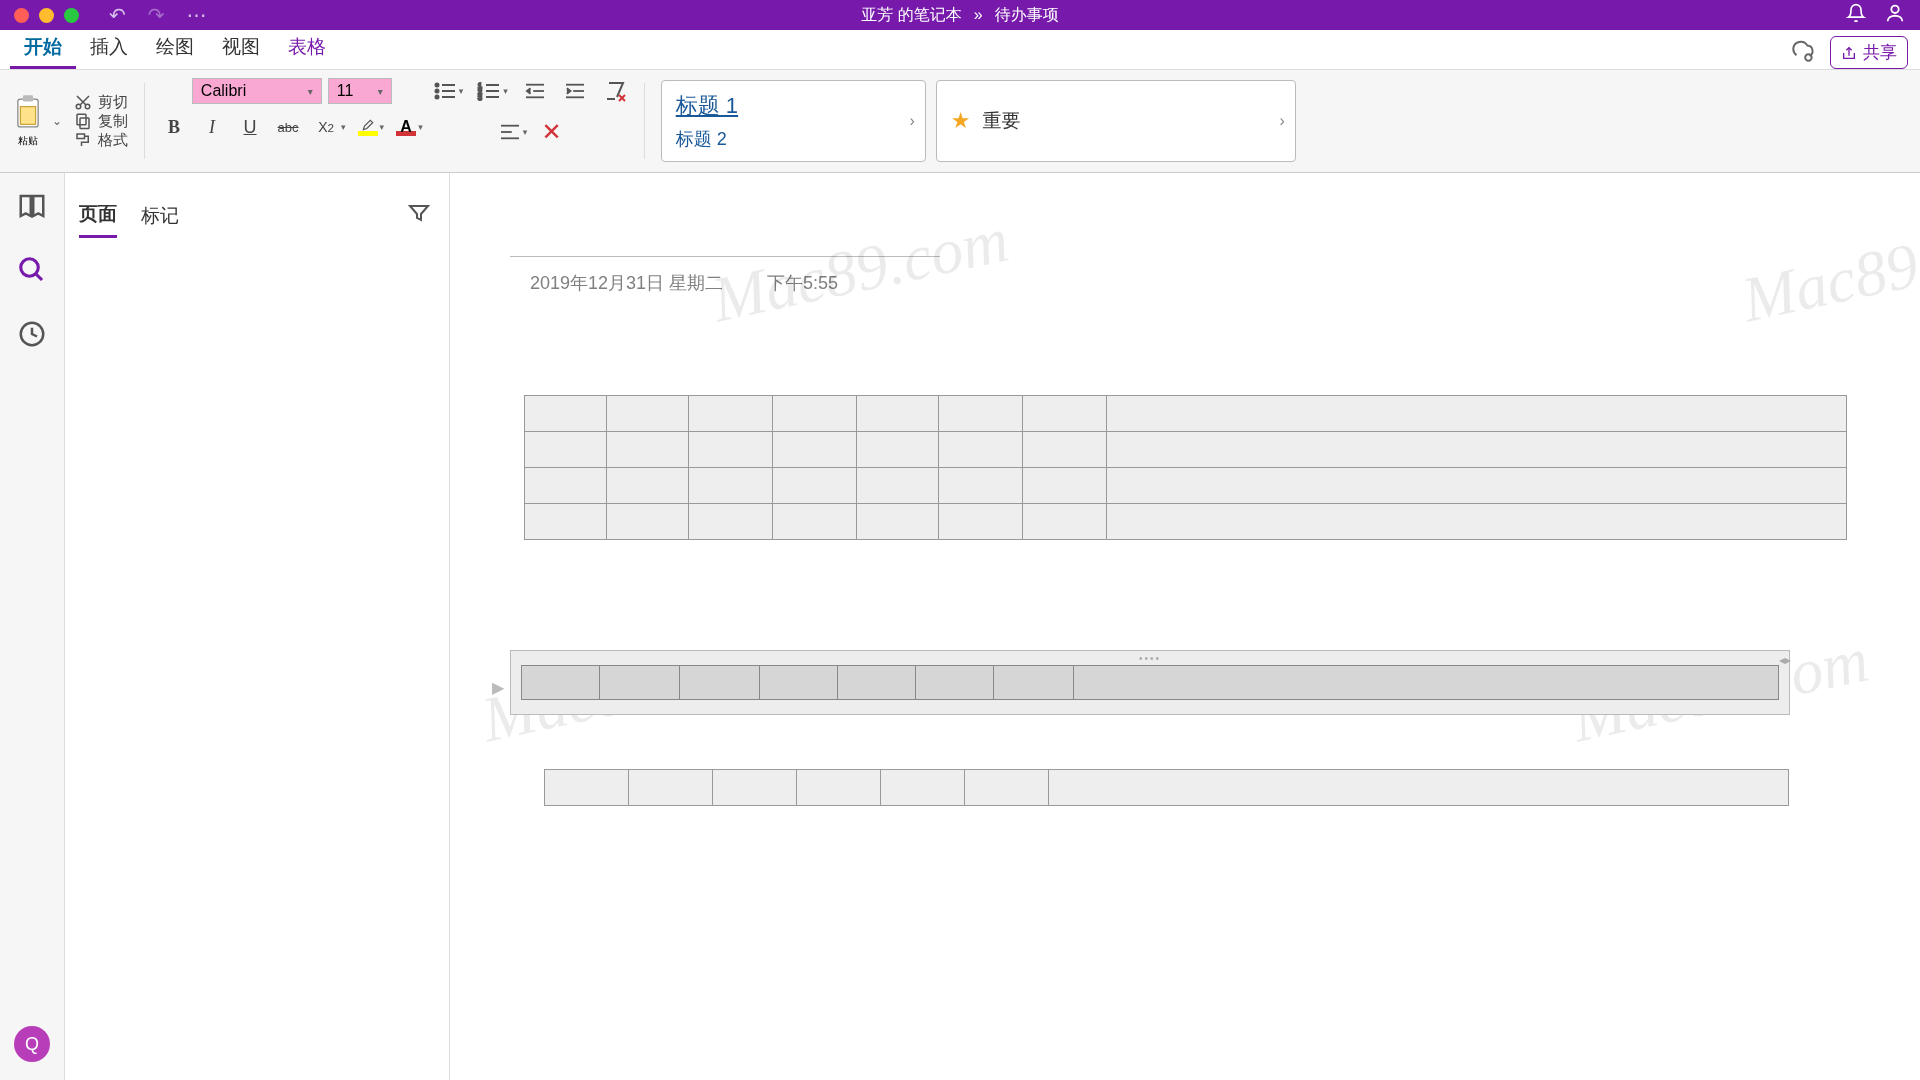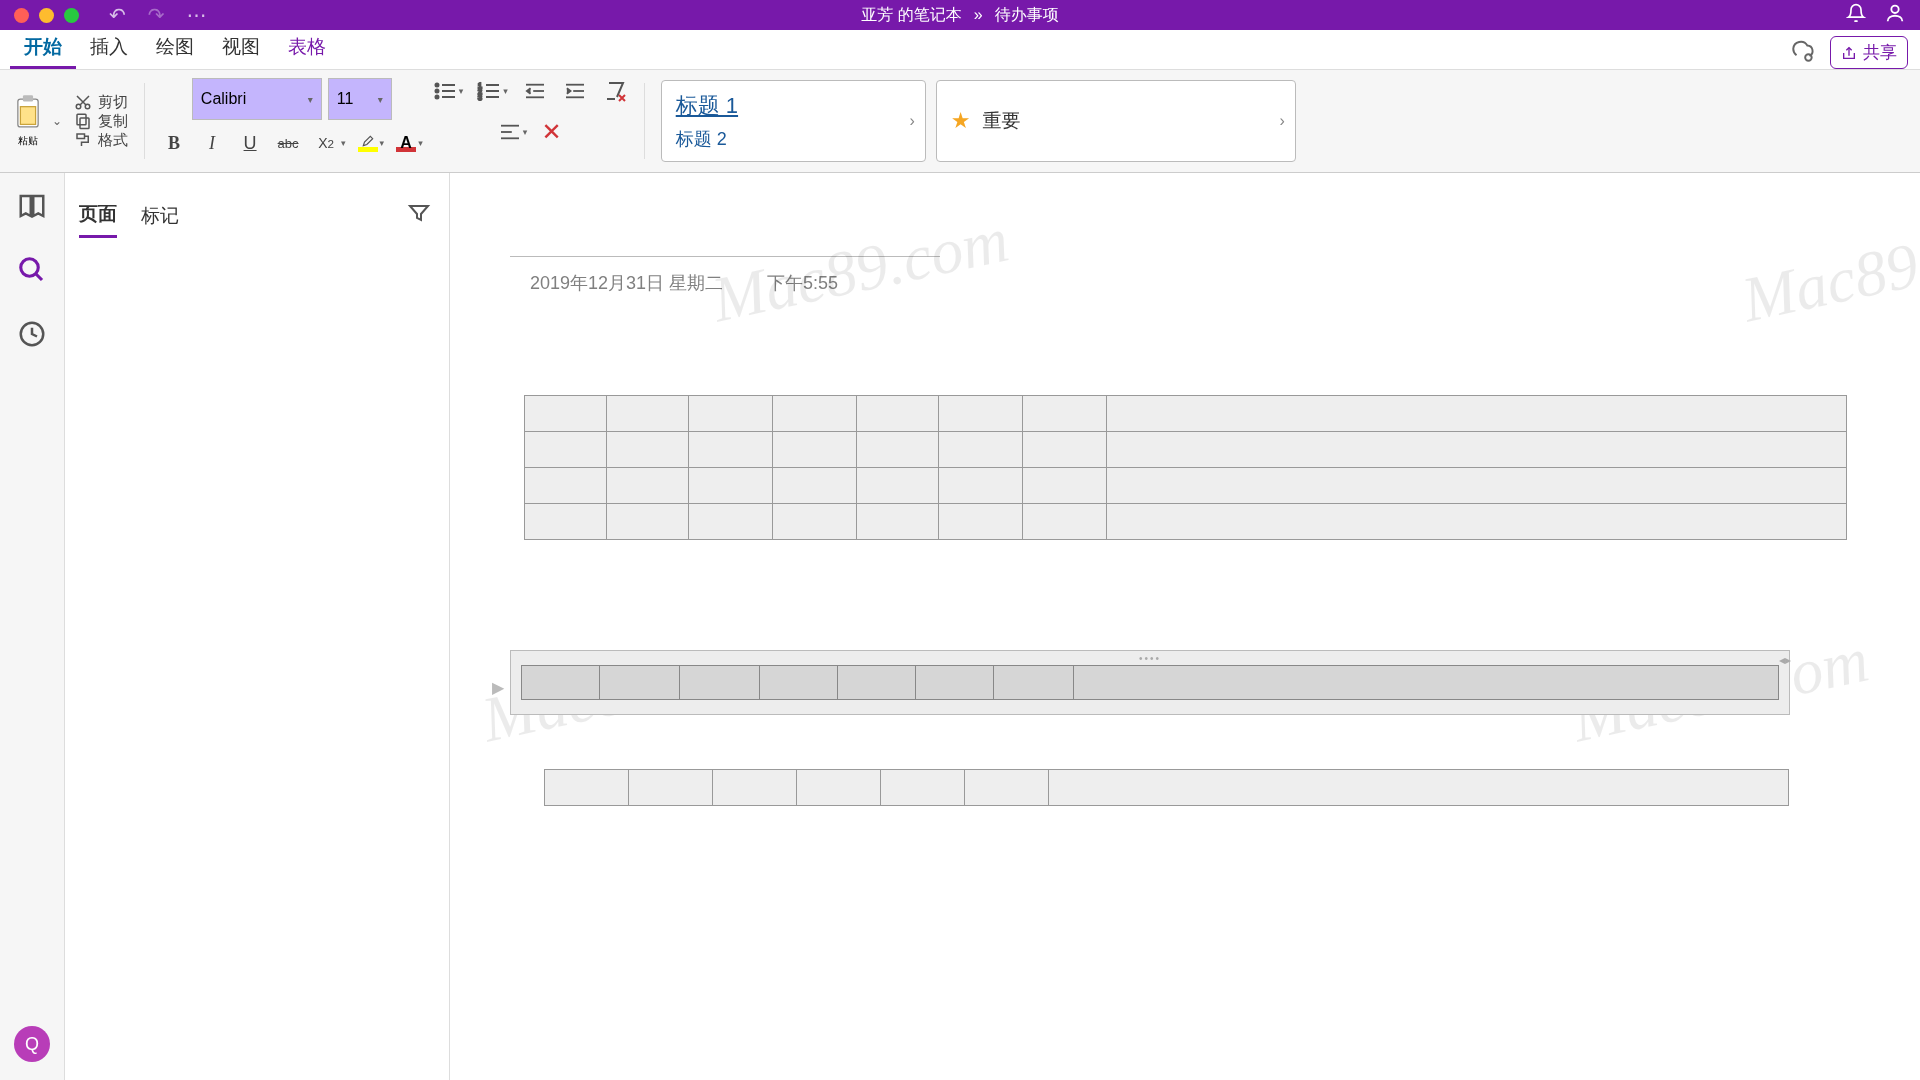--- a/index.html
+++ b/index.html
@@ -36,21 +36,21 @@
 .paste-main svg { width: 32px; height: 38px; }
 .paste-label { font-size: 10px; }
 .paste-arrow { font-size: 12px; color: #666; padding: 4px; cursor: pointer; }
 
 .cutcopy { display: flex; flex-direction: column; gap: 0; font-size: 15px; }
 .cutcopy div { display: flex; align-items: center; gap: 6px; cursor: pointer; color: #444; }
 .cutcopy svg { width: 18px; height: 18px; }
 
 .font-group { display: flex; flex-direction: column; gap: 10px; }
 .font-row { display: flex; align-items: center; gap: 6px; }
-.font-select, .size-select { border: 1px solid #bbb; background: #c4b5fd; height: 42px; display: flex; align-items: center; padding: 0 8px; font-size: 16px; cursor: pointer; text-align: center; }
+.font-select, .size-select { border: 1px solid #bbb; background: #f9a8d4; height: 26px; display: flex; align-items: center; padding: 0 8px; font-size: 16px; cursor: pointer; text-align: center; }
 .font-select { width: 130px; justify-content: space-between; }
 .size-select { width: 64px; justify-content: space-between; }
 .sel-arrow { font-size: 10px; color: #666; }
 
 .btnrow { display: flex; align-items: center; gap: 12px; }
 .fmtbtn { width: 26px; height: 26px; display: flex; align-items: center; justify-content: center; cursor: pointer; color: #444; font-size: 18px; }
 .fmtbtn.bold { font-weight: 800; font-family: Georgia, serif; }
 .fmtbtn.italic { font-style: italic; font-family: Georgia, serif; }
 .fmtbtn.underline { text-decoration: underline; }
 .fmtbtn.strike { text-decoration: line-through; font-size: 13px; }

